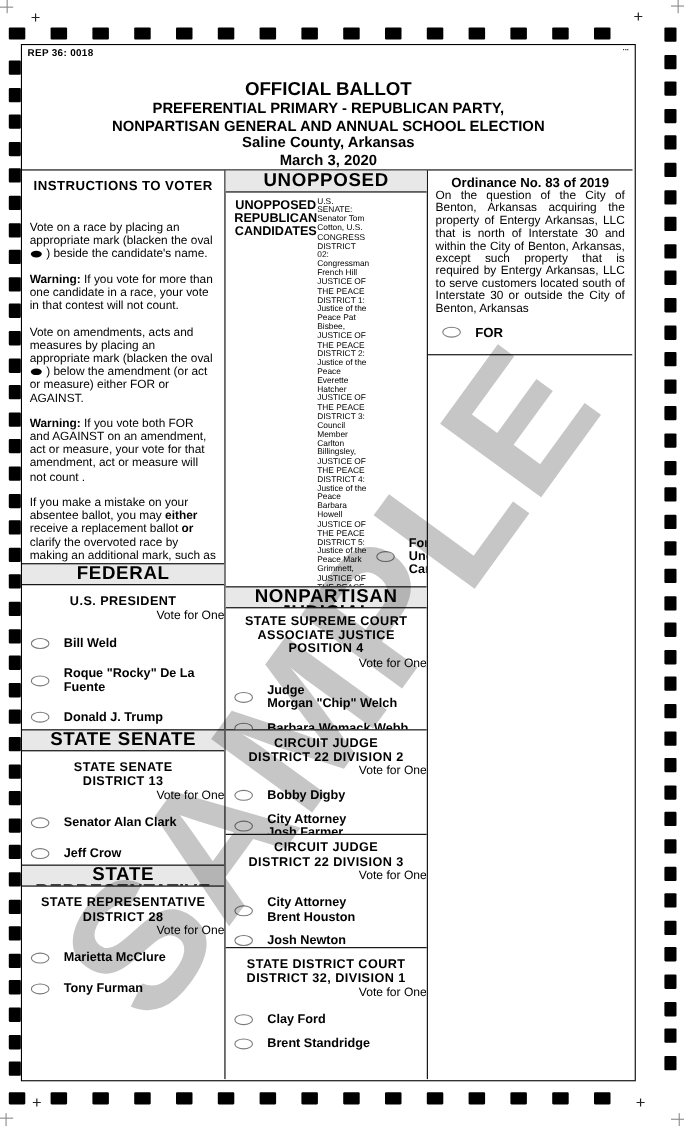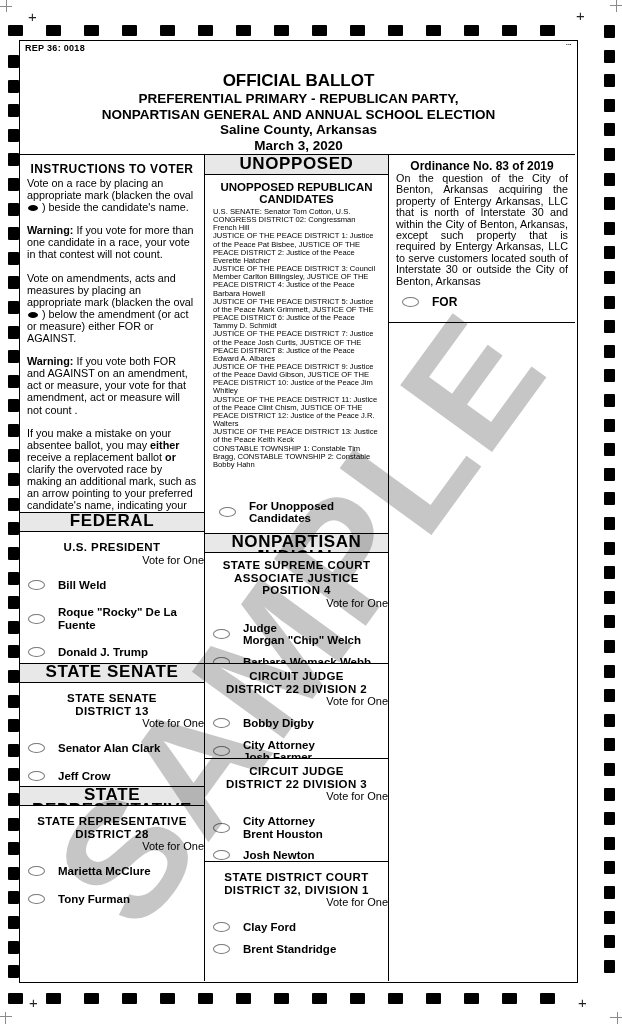--- a/index.html
+++ b/index.html
@@ -24,21 +24,21 @@
   .col{height:100%;display:flex;flex-direction:column;overflow:hidden}
   #col-left{width:184px;border-right:1px solid #000}
   #col-mid{width:183px;border-right:1px solid #000}
   #col-right{flex:1}
   
   .bar{flex:none;height:18px;background:#e8e8e8;border-top:1px solid #000;border-bottom:1px solid #000;
        font-weight:bold;font-size:17px;text-align:center;line-height:15px;letter-spacing:.6px;overflow:hidden}
   #col-mid .bar[data-key="unopposed-candidates"]{border-top:none;height:19px;line-height:17px}
   
   .instructions{flex:none;height:350px;padding:7px 7px 0;overflow:hidden}
-  .instr-title{font-weight:bold;font-size:12px;text-align:center;letter-spacing:.4px;margin-bottom:1px}
+  .instr-title{font-weight:bold;font-size:12px;text-align:center;letter-spacing:.4px;margin-bottom:25px}
   .instructions p{font-size:10.8px;line-height:12.1px;margin:0 0 11px}
   .instructions .b{font-weight:bold}
   .inline-oval{display:inline-block;width:10px;height:6px;background:#000;border-radius:50%;vertical-align:middle;margin:0 1px}
   
   .race{flex:none;padding-top:9px;overflow:hidden}
   .race-title{font-weight:bold;font-size:11.5px;line-height:12.5px;text-align:center;letter-spacing:.4px}
   .vote-for{font-size:11px;line-height:13px;text-align:right;margin-bottom:12px}
   .cand{display:flex;align-items:center;padding-left:8px;margin-bottom:13px}
   .oval{flex:none;width:15px;height:8px;border:1px solid #7a7a7a;border-radius:50%;background:#fff;margin-right:13px}
   .cand .name{font-weight:bold;font-size:11.5px;line-height:12.5px}
@@ -46,21 +46,21 @@
   #col-mid .cand{margin-bottom:9px}
   #col-left .race[data-key="us-president"]{height:122px}
   #col-left .race[data-key="state-senate-district-13"]{height:94px}
   #col-left .race[data-key="state-representative-district-28"]{flex:1}
   #col-mid .race[data-key="state-supreme-court-position-4"]{height:104px;border-bottom:1px solid #000;padding-top:6px}
   #col-mid .race[data-key="circuit-judge-district-22-division-2"]{height:88px;border-bottom:1px solid #000;padding-top:6px}
   #col-mid .race[data-key="circuit-judge-district-22-division-2"] .vote-for{margin-bottom:9px}
   #col-mid .race[data-key="circuit-judge-district-22-division-3"]{height:96px;border-bottom:1px solid #000;padding-top:6px}
   #col-mid .race[data-key="state-district-court-district-32-division-1"]{flex:1}
   
-  .unopposed{flex:none;height:348px;padding:4px 8px 6px;display:flex;flex-direction:column;overflow:hidden}
+  .unopposed{flex:none;height:348px;padding:4px 8px 6px;display:flex;flex-direction:row;overflow:hidden}
   .unopp-title{font-weight:bold;font-size:11.5px;line-height:12px;text-align:center;margin:2px 0 3px}
   .unopp-entries{font-size:7.6px;line-height:8.15px}
   .unopp-oval-row{margin-top:auto;display:flex;align-items:center;padding-left:6px;margin-bottom:3px}
   .unopp-oval-row .name{font-weight:bold;font-size:11.5px}
   
   .special-box{flex:none;margin:7px 7px 0;border:1px solid #000;padding:5px 2px;text-align:center;
                font-weight:bold;font-size:12.5px;line-height:15px;letter-spacing:.6px}
   .measure{flex:none;height:162px;border-bottom:1px solid #000;padding:5px 7px 0;overflow:hidden}
   .measure-title{font-weight:bold;font-size:12px;line-height:13px;text-align:center}
   .measure-body{font-size:10.8px;line-height:11.4px;text-align:justify}

